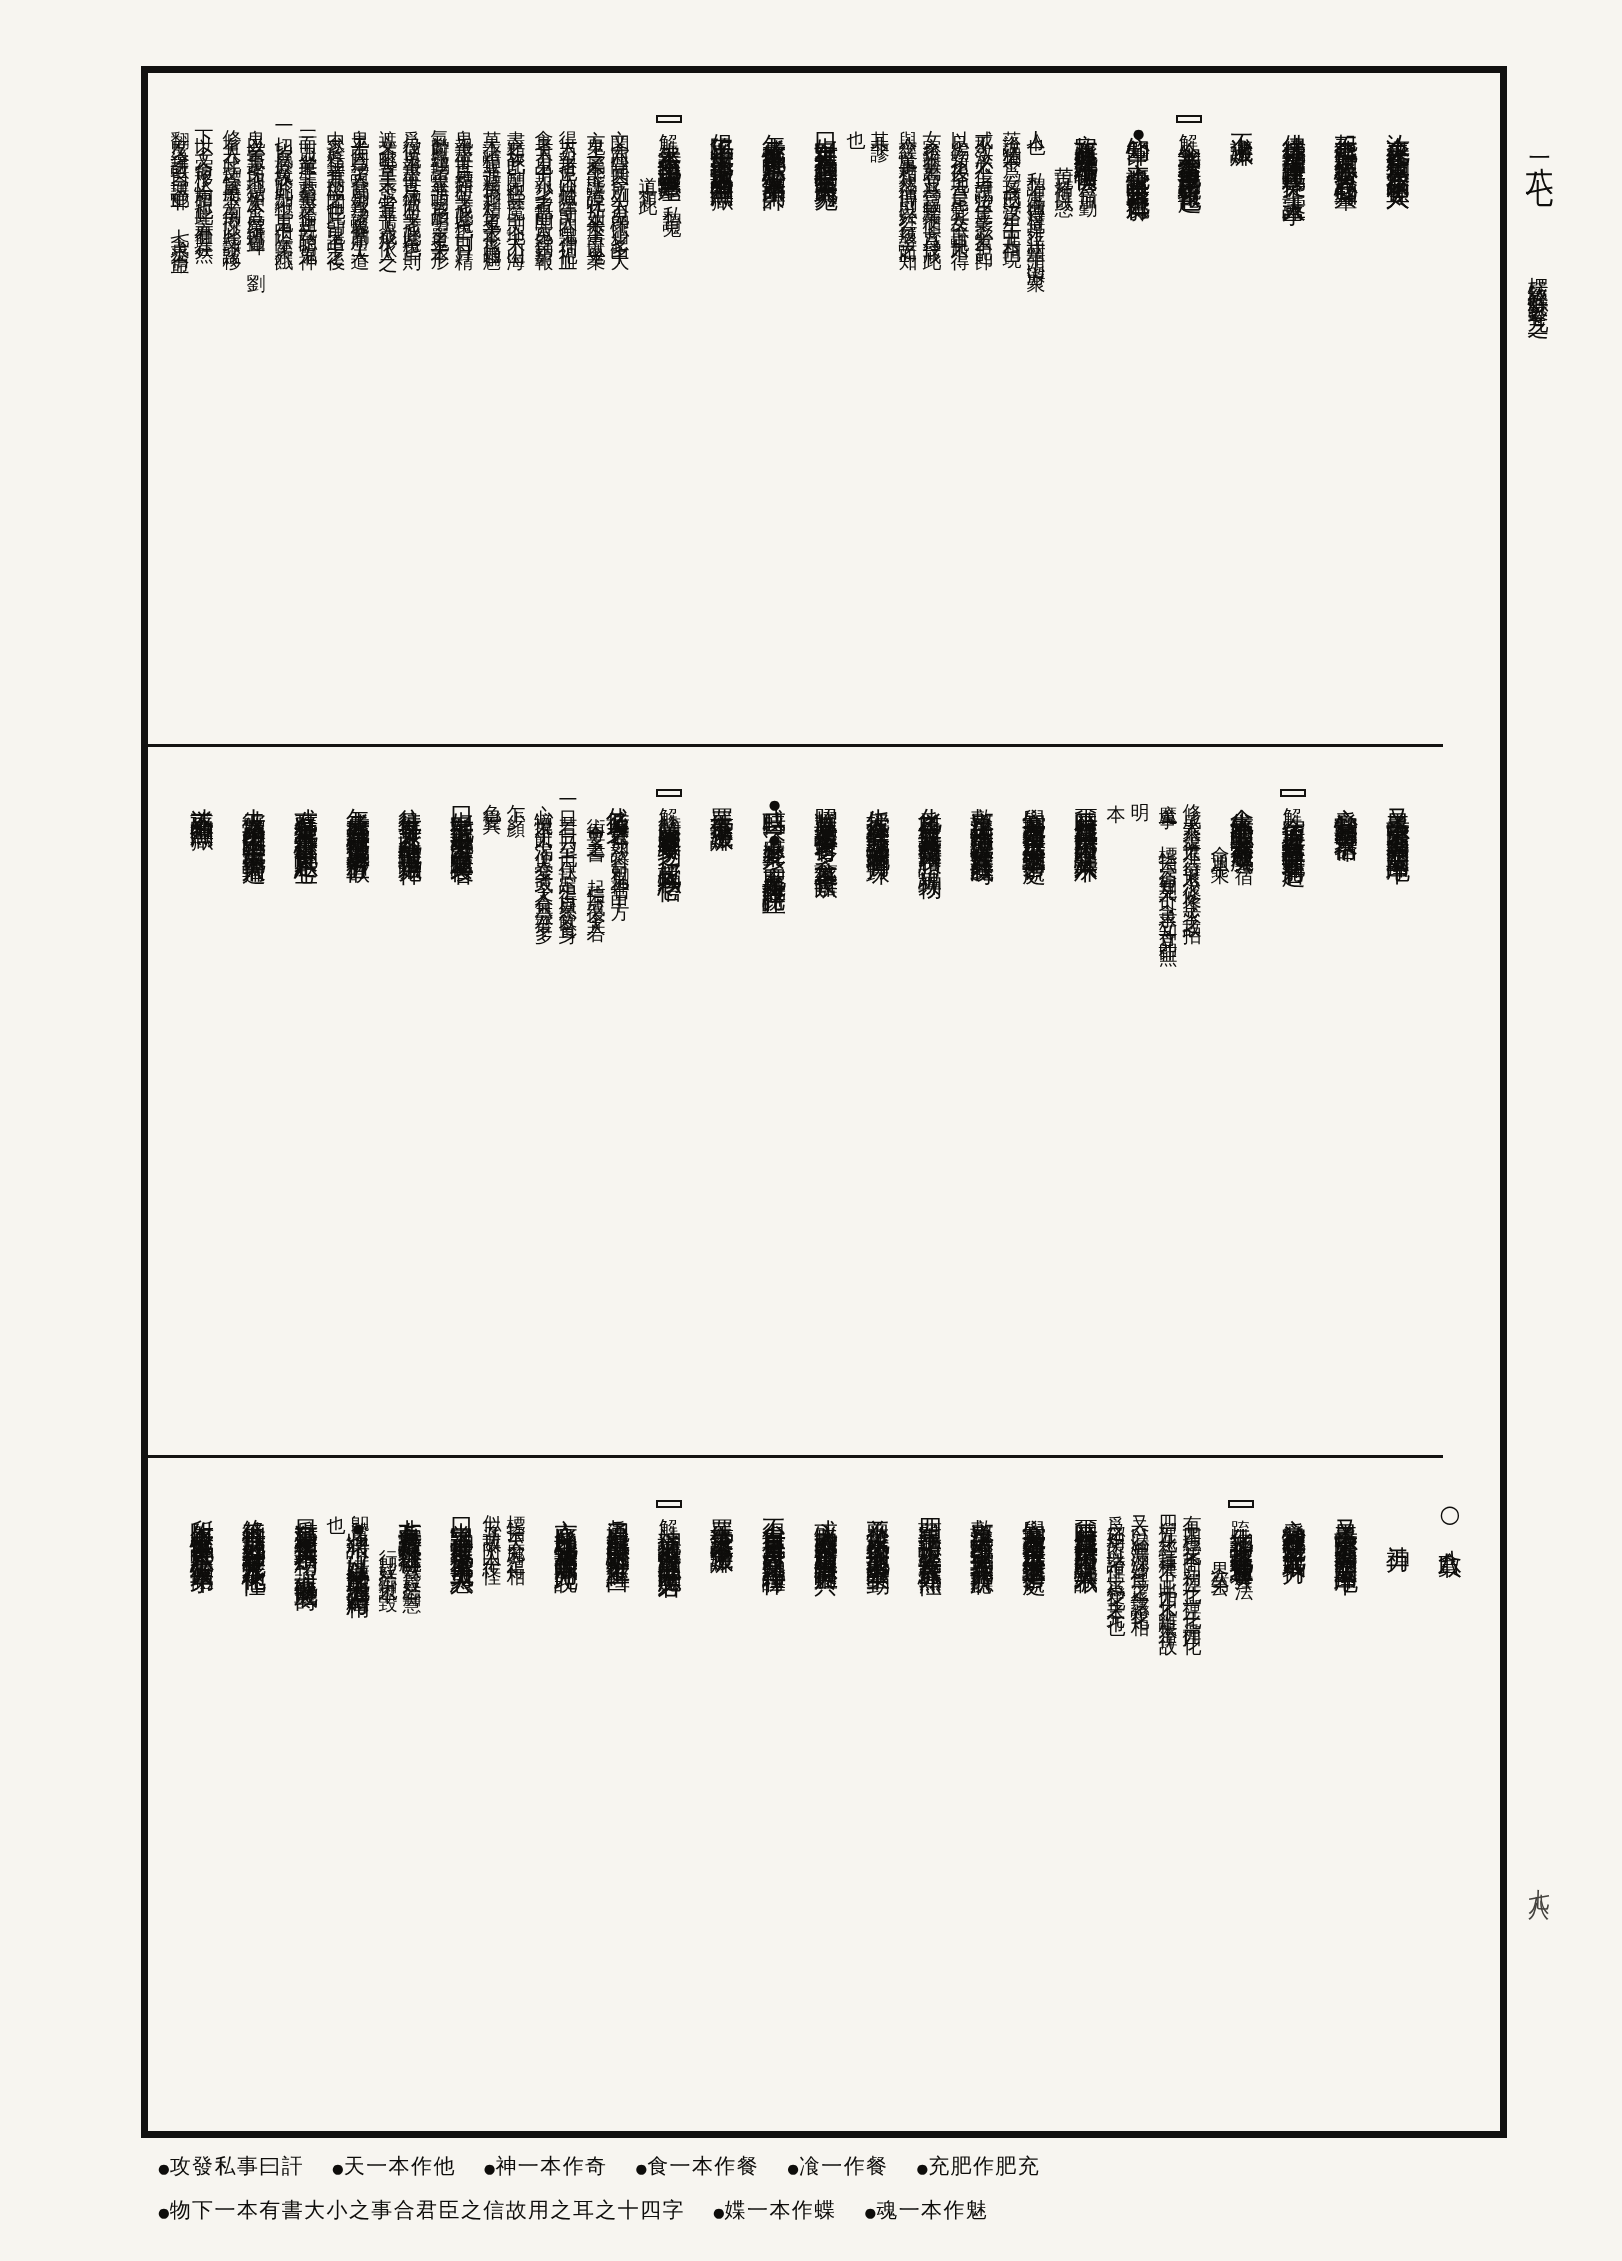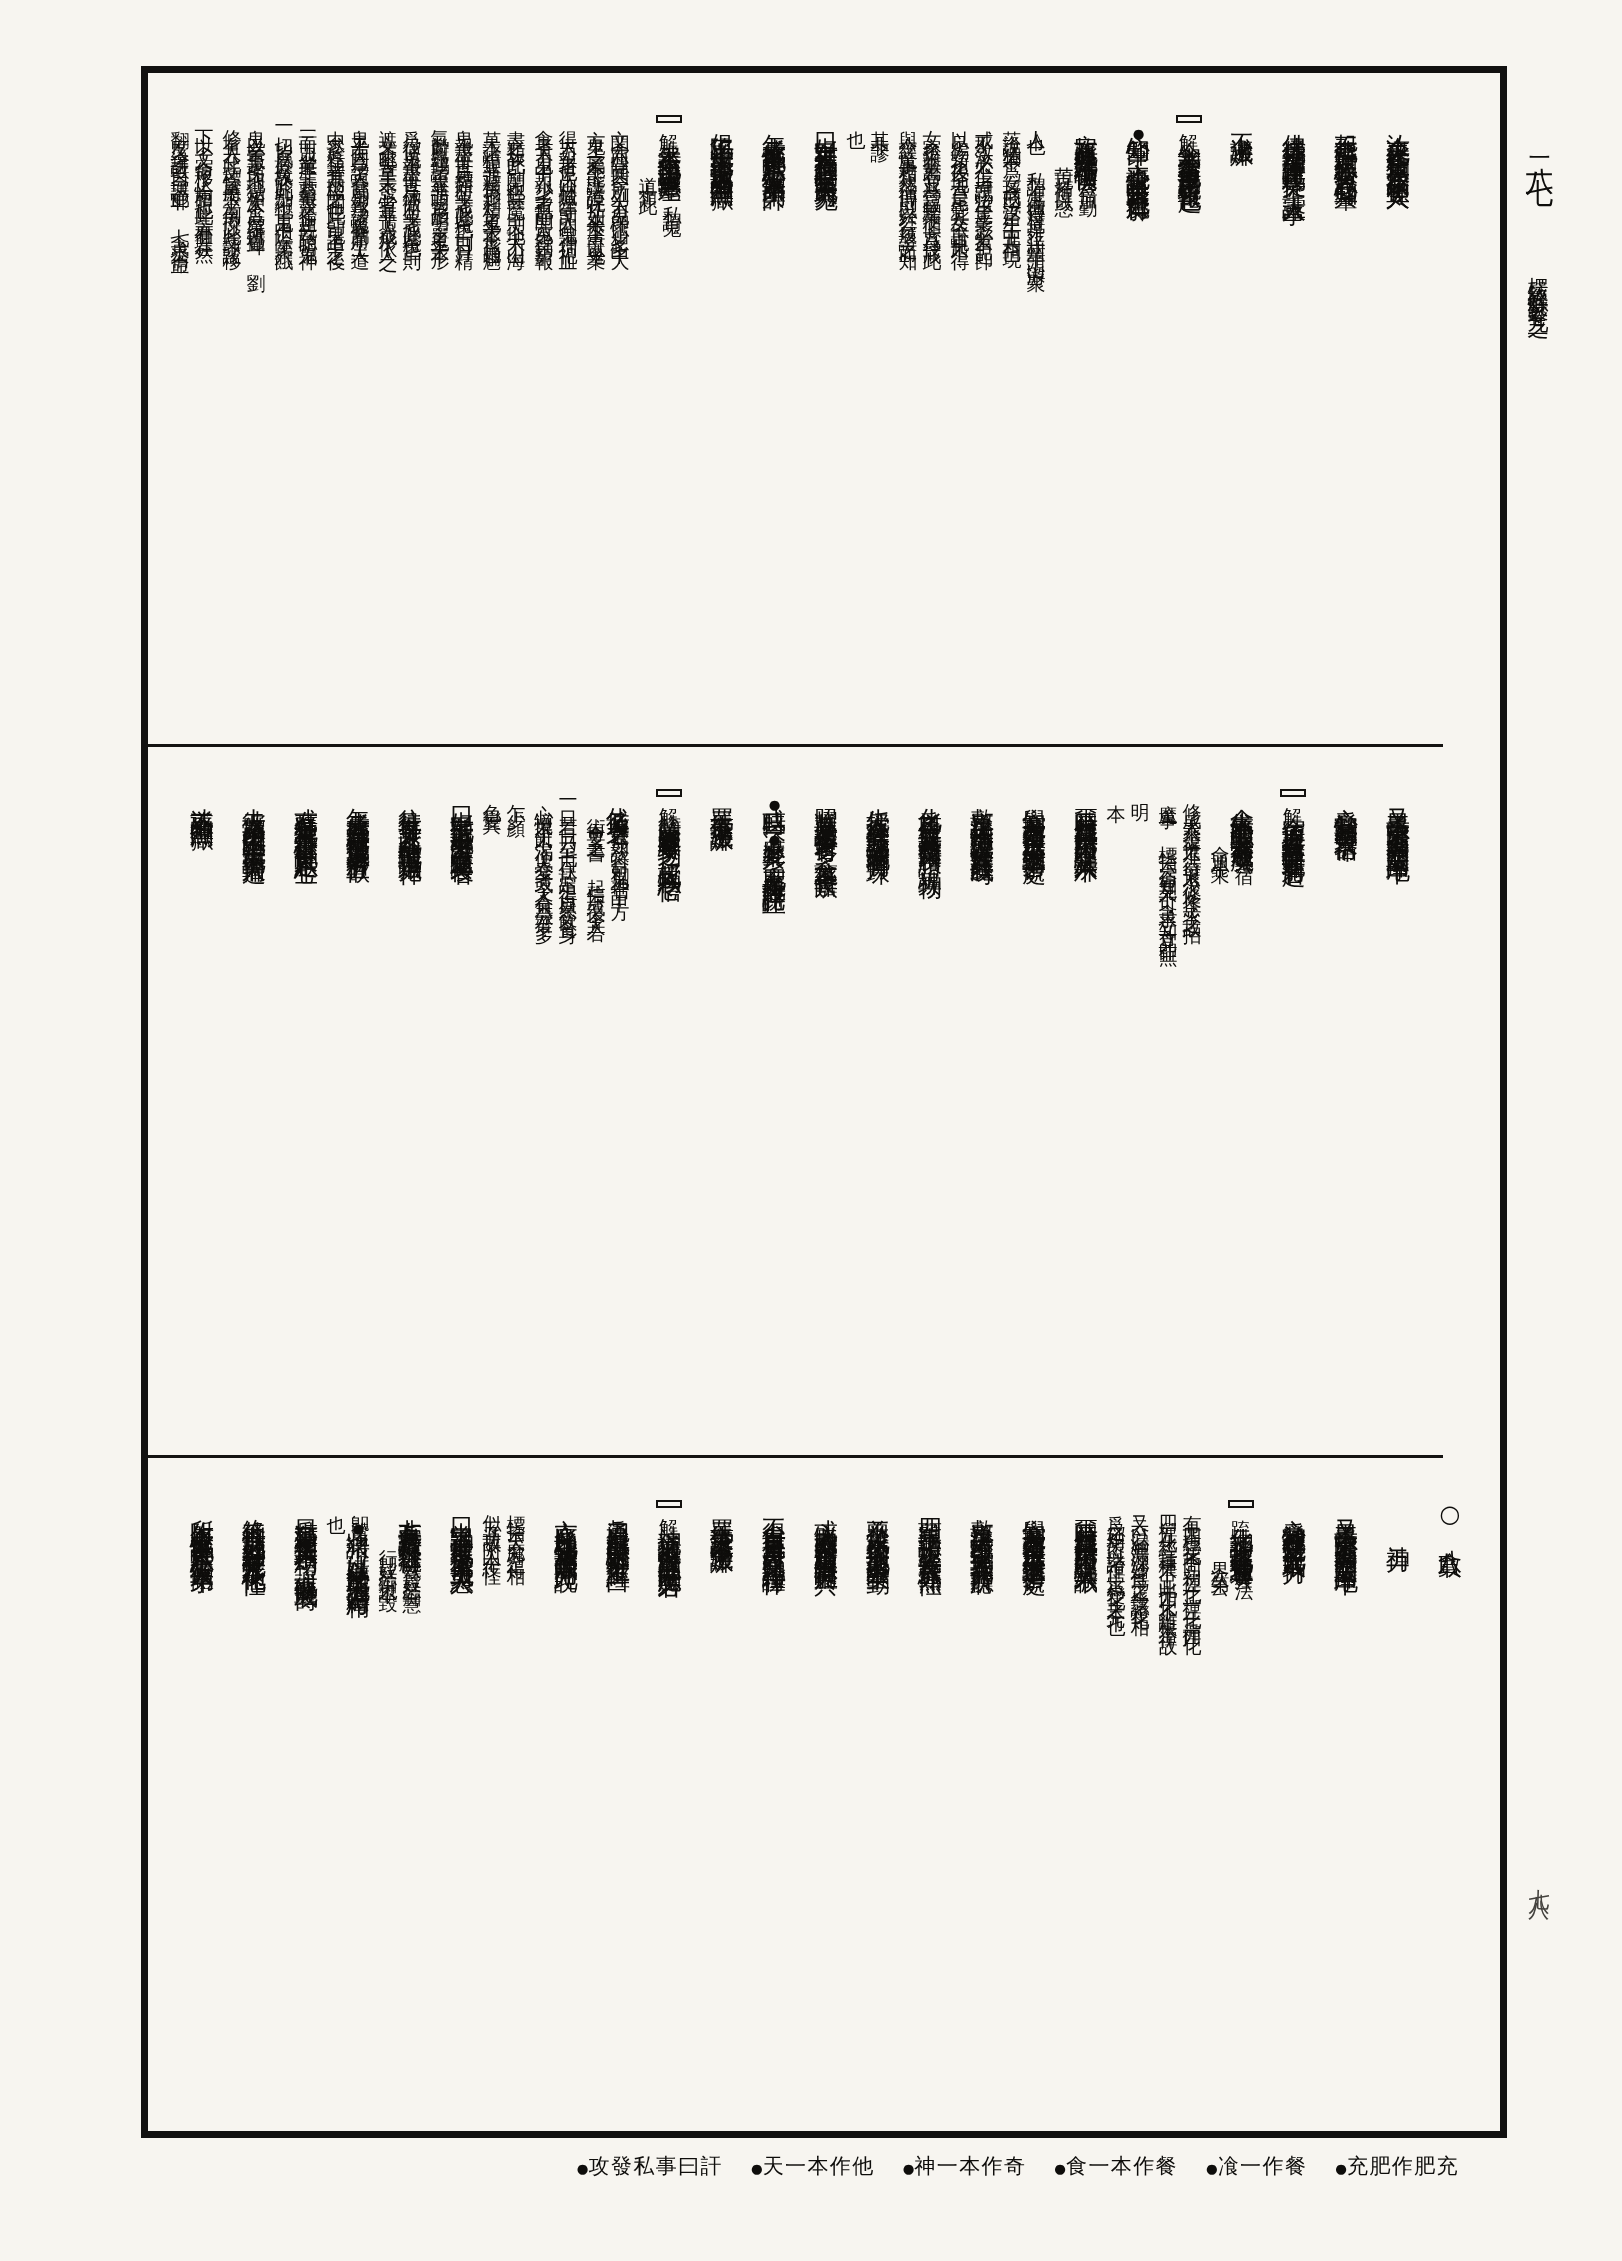--- a/index.html
+++ b/index.html
@@ -50,21 +50,21 @@
     position:absolute;left:1526px;top:1872px;
     writing-mode:vertical-rl;text-orientation:upright;
     font-size:21px;letter-spacing:5.7px;color:#43413d;
     transform:rotate(2deg);
   }
   
   .footline{
     position:absolute;left:158px;width:1329px;
     font-size:21px;white-space:nowrap;letter-spacing:1.4px;
   }
-  #foot0{top:2152px;text-align:right;}
+  #foot0{top:2152px;}
   #foot1{top:2196px;}
   .footline span.item{margin-right:28px;}
 </style>
 </head>
 <body>
 
 <div class="page">
 
   <div class="frame">
     <div class="band band-sep" id="band0">
@@ -146,15 +146,16 @@
         <div class="col"><span class="large">終仙再活爲魅或仙期終計年應死其形不化他怪</span></div>
         <div class="col"><span class="large">所附年老成魔惱亂是人厭足心生去彼人體弟子</span></div>
       </div>
   </div>
 
   <div class="folio">二八七</div>
   <div class="vol-title">楞嚴經解蒙鈔卷九之二</div>
   <div class="page-num">七八八</div>
 
   <div class="footline" id="foot0"><span class="item"><span class="fn">●</span>攻發私事曰訐</span><span class="item"><span class="fn">●</span>天一本作他</span><span class="item"><span class="fn">●</span>神一本作奇</span><span class="item"><span class="fn">●</span>食一本作餐</span><span class="item"><span class="fn">●</span>飡一作餐</span><span class="item"><span class="fn">●</span>充肥作肥充</span></div>
+  <div class="footline" id="foot1"><span class="item"><span class="fn">●</span>物下一本有書大小之事合君臣之信故用之耳之十四字</span><span class="item"><span class="fn">●</span>媟一本作蝶</span><span class="item"><span class="fn">●</span>魂一本作魅</span></div>
 
 </div>
 
 
 </body></html>

